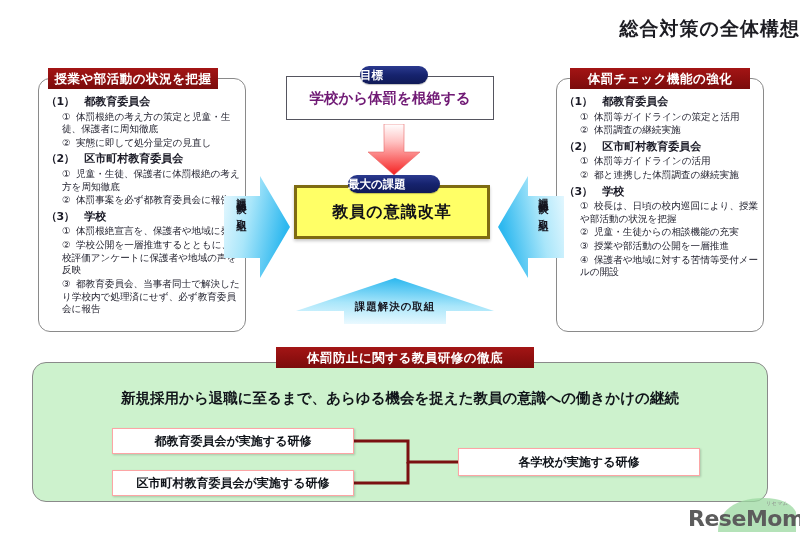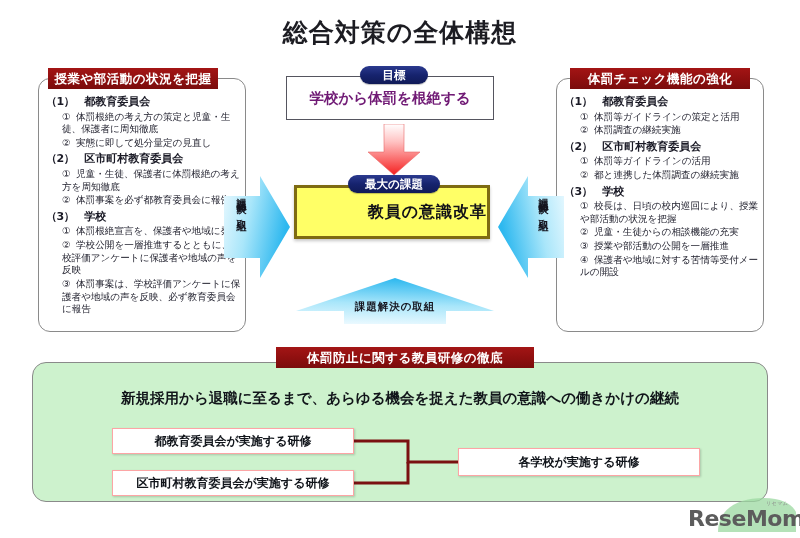--- a/index.html
+++ b/index.html
@@ -20,22 +20,22 @@
     height: 538px;
     background: #ffffff;
   }
 
   
   #page-title {
     position: absolute;
     left: 0;
     top: 16px;
     width: 800px;
-    text-align: center;
-    font-size: 25px;
+    text-align: right;
+    font-size: 19px;
     font-weight: bold;
     color: #1c1c22;
     letter-spacing: 1px;
   }
 
   
   .panel {
     position: absolute;
     background: #ffffff;
     border: 1px solid #8a8a8a;
@@ -106,41 +106,40 @@
     font-weight: bold;
     color: #701a75;
   }
   .pill {
     position: absolute;
     background: linear-gradient(to bottom, #2b3a8f 0%, #16236e 50%, #101a57 100%);
     color: #ffffff;
     border-radius: 11px;
     font-size: 11.5px;
     font-weight: bold;
-    text-align: center;
     line-height: 18px;
     height: 18px;
     z-index: 6;
     box-shadow: 0 1px 1px rgba(0,0,0,0.25);
   }
   #goal-pill { left: 360px; top: 66px; width: 68px; }
   #issue-pill { left: 348px; top: 175px; width: 92px; }
 
   #issue-box {
     position: absolute;
     left: 294px;
     top: 185px;
     width: 196px;
     height: 54px;
     background: #ffff66;
     border: 3px solid #7e6b12;
     box-sizing: border-box;
     display: flex;
     align-items: center;
-    justify-content: flex-end;
+    justify-content: center;
     box-shadow: 0 2px 3px rgba(0,0,0,0.22);
   }
   #issue-text {
     font-size: 16px;
     font-weight: bold;
     color: #111118;
     letter-spacing: 1px;
   }
 
   
@@ -254,21 +253,21 @@
   <div class="side-list" id="left-list" style="left:46px; top:92px; width:196px;">
       <div class="lvl1"><span class="num">（1）</span><span class="lbl">都教育委員会</span></div>
       <div class="lvl2"><span class="cnum">①</span><span class="ctext">体罰根絶の考え方の策定と児童・生徒、保護者に周知徹底</span></div>
       <div class="lvl2"><span class="cnum">②</span><span class="ctext">実態に即して処分量定の見直し</span></div>
       <div class="lvl1"><span class="num">（2）</span><span class="lbl">区市町村教育委員会</span></div>
       <div class="lvl2"><span class="cnum">①</span><span class="ctext">児童・生徒、保護者に体罰根絶の考え方を周知徹底</span></div>
       <div class="lvl2"><span class="cnum">②</span><span class="ctext">体罰事案を必ず都教育委員会に報告</span></div>
       <div class="lvl1"><span class="num">（3）</span><span class="lbl">学校</span></div>
       <div class="lvl2"><span class="cnum">①</span><span class="ctext">体罰根絶宣言を、保護者や地域に発信</span></div>
       <div class="lvl2"><span class="cnum">②</span><span class="ctext">学校公開を一層推進するとともに、学校評価アンケートに保護者や地域の声を反映</span></div>
-      <div class="lvl2"><span class="cnum">③</span><span class="ctext">体罰事案は、学校評価アンケートに保護者や地域の声を反映、必ず教育委員会に報告</span></div>
+      <div class="lvl2"><span class="cnum">③</span><span class="ctext">都教育委員会、当事者同士で解決したり学校内で処理済にせず、必ず教育委員会に報告</span></div>
     </div>
 
   <div class="panel" id="right-panel" style="left:556px; top:78px; width:208px; height:254px;"></div>
   <div class="panel-banner" id="right-banner" style="left:570px; top:68px; width:180px;">体罰チェック機能の強化</div>
   <div class="side-list" id="right-list" style="left:564px; top:92px; width:196px;">
       <div class="lvl1"><span class="num">（1）</span><span class="lbl">都教育委員会</span></div>
       <div class="lvl2"><span class="cnum">①</span><span class="ctext">体罰等ガイドラインの策定と活用</span></div>
       <div class="lvl2"><span class="cnum">②</span><span class="ctext">体罰調査の継続実施</span></div>
       <div class="lvl1"><span class="num">（2）</span><span class="lbl">区市町村教育委員会</span></div>
       <div class="lvl2"><span class="cnum">①</span><span class="ctext">体罰等ガイドラインの活用</span></div>

